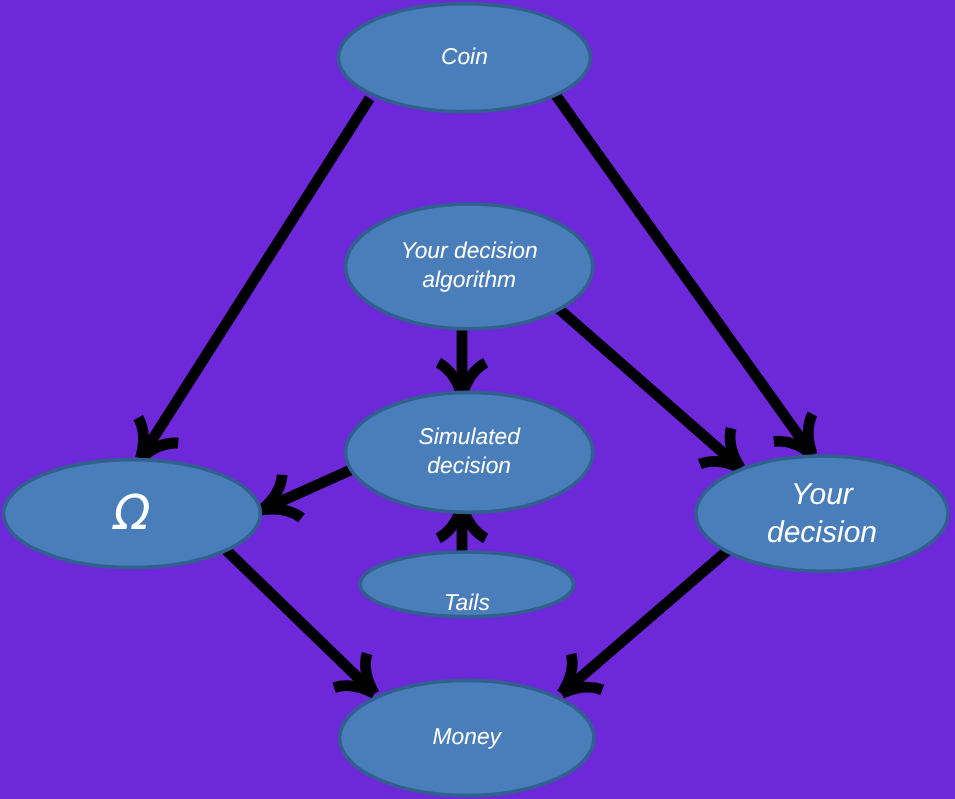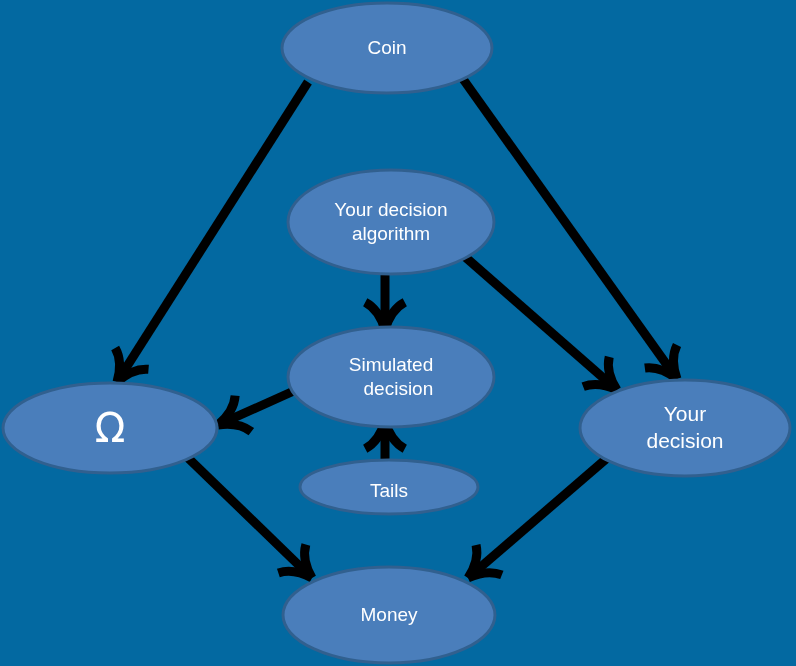--- a/index.html
+++ b/index.html
@@ -42,21 +42,21 @@
   }
   .node-label.omega-label {
     font-size: 40px;
     line-height: 1;
     font-family: "DejaVu Sans", sans-serif;
   }
 </style>
 </head>
 <body>
 
-<div id="diagram-root" style="width: 796px; height: 666px; background: #0369a1;">
+<div id="diagram-root" style="width: 796px; height: 666px; background: #6d28d9; font-style: italic;">
 
   <svg id="diagram-svg" viewBox="0 0 796 666" xmlns="http://www.w3.org/2000/svg">
 
     <g id="edges-layer">
         <g>
           <line x1="308" y1="82" x2="118.07411484187078" y2="380.3129086253339" stroke="#000000" stroke-width="9" stroke-linecap="butt"></line>
           <path d="M 117 382 Q 132.7804441694782 368.0234488583921 148.52579173750613 369.2671898104389" stroke="#000000" stroke-width="9" fill="none" stroke-linecap="butt"></path>
           <path d="M 117 382 Q 122.9863471139694 361.78787373305147 115.1969718750177 348.0478411646546" stroke="#000000" stroke-width="9" fill="none" stroke-linecap="butt"></path>
         </g>
         <g>
@@ -104,22 +104,22 @@
         <ellipse cx="389" cy="487" rx="89" ry="27" fill="#4a7ebb" stroke="#31608f" stroke-width="3"></ellipse>
         <ellipse cx="389" cy="615" rx="106" ry="48" fill="#4a7ebb" stroke="#31608f" stroke-width="3"></ellipse>
       </g>
 
   </svg>
 
   <div id="labels-layer">
       <div class="node-label" style="left: 282px; top: 3px; width: 210px; height: 90px; font-size: 19px; color: rgb(255, 255, 255);">Coin</div>
       <div class="node-label" style="left: 288px; top: 170px; width: 206px; height: 104px; font-size: 19px; color: rgb(255, 255, 255);">Your decision
 algorithm</div>
-      <div class="node-label" style="left: 288px; top: 327px; width: 206px; height: 100px; font-size: 19px; color: rgb(255, 255, 255); text-align: right;">Simulated
+      <div class="node-label" style="left: 288px; top: 327px; width: 206px; height: 100px; font-size: 19px; color: rgb(255, 255, 255);">Simulated
 decision</div>
       <div class="node-label omega-label" style="left: 3px; top: 383px; width: 214px; height: 90px; font-size: 40px; color: rgb(255, 255, 255);">Ω</div>
-      <div class="node-label" style="left: 580px; top: 380px; width: 210px; height: 96px; font-size: 21px; color: rgb(255, 255, 255);">Your
+      <div class="node-label" style="left: 580px; top: 380px; width: 210px; height: 96px; font-size: 25px; color: rgb(255, 255, 255);">Your
 decision</div>
-      <div class="node-label" style="left: 300px; top: 464px; width: 178px; height: 54px; font-size: 19px; color: rgb(255, 255, 255);">Tails</div>
+      <div class="node-label" style="left: 300px; top: 476px; width: 178px; height: 54px; font-size: 19px; color: rgb(255, 255, 255);">Tails</div>
       <div class="node-label" style="left: 283px; top: 567px; width: 212px; height: 96px; font-size: 19px; color: rgb(255, 255, 255); text-align: right;">Money</div>
     </div>
 
 </div>
 
 </body></html>

